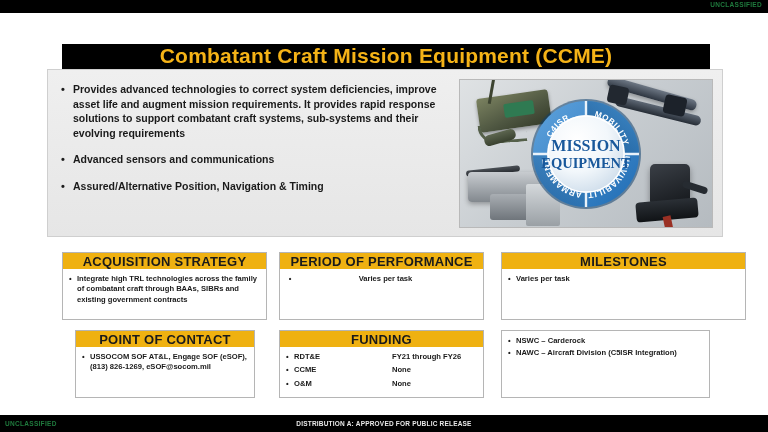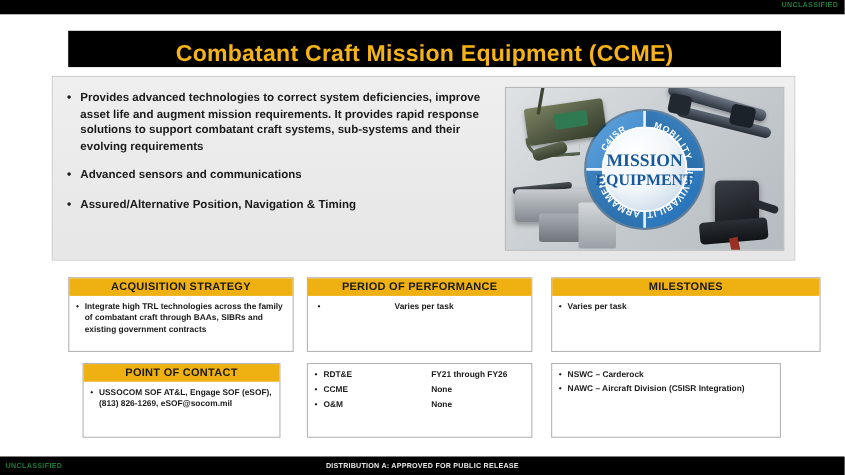--- a/index.html
+++ b/index.html
@@ -25,22 +25,22 @@
     position:absolute;left:5px;
     color:#1f7a3d;font-size:6.5px;font-weight:bold;letter-spacing:.3px;
   }
   .distro{
     position:absolute;left:0;width:768px;text-align:center;
     color:#e8e8e8;font-size:6.5px;font-weight:bold;letter-spacing:.2px;
   }
 
   
   .title-bar{
-    position:absolute;left:62px;top:28px;width:648px;height:33px;
-    background:#000000;display:flex;align-items:flex-end;justify-content:center;
+    position:absolute;left:62px;top:44px;width:648px;height:33px;
+    background:#000000;display:flex;align-items:flex-start;justify-content:center;
   }
   .title-text{
     color:#f5b317;font-size:21px;font-weight:bold;letter-spacing:.2px;
     white-space:nowrap;
   }
 
   
   .main-panel{
     position:absolute;left:47px;top:69px;width:676px;height:168px;
     background:linear-gradient(180deg,#efefef 0%,#e6e6e6 100%);
@@ -140,21 +140,21 @@
 
   
   .box{
     position:absolute;background:#ffffff;border:1px solid #b5b5b5;
     box-sizing:border-box;
   }
   .box-head{
     height:16px;background:#efb111;display:flex;align-items:center;justify-content:center;
   }
   .box-head span{
-    color:#1a1a1a;font-size:10px;font-weight:bold;letter-spacing:.25px;
+    color:#1a1a1a;font-size:13px;font-weight:bold;letter-spacing:.25px;
   }
   .box-body{padding:5px 6px 0 6px;}
   .li{
     display:flex;color:#1a1a1a;font-size:7.6px;font-weight:bold;
     line-height:10.4px;margin-bottom:2px;
   }
   .li .dot{width:8px;flex:0 0 8px;}
   .li .ltxt{flex:1;}
   .fund-row{display:flex;color:#1a1a1a;font-size:7.6px;font-weight:bold;line-height:10.4px;margin-bottom:3px;}
   .fund-row .dot{width:8px;flex:0 0 8px;}
@@ -317,20 +317,23 @@
     </div>
     <div class="box-body">
       <div class="li">
         <span class="dot">•</span>
         <span class="ltxt">USSOCOM SOF AT&amp;L, Engage SOF (eSOF), (813) 826-1269, eSOF@socom.mil</span>
       </div>
     </div>
   </div>
 
   <div class="box" id="box-fund">
+    <div class="box-head">
+      <span>FUNDING</span>
+    </div>
     <div class="box-body">
       <div class="fund-row">
         <span class="dot">•</span>
         <span class="k">RDT&amp;E</span>
         <span class="v">FY21 through FY26</span>
       </div>
       <div class="fund-row">
         <span class="dot">•</span>
         <span class="k">CCME</span>
         <span class="v">None</span>

